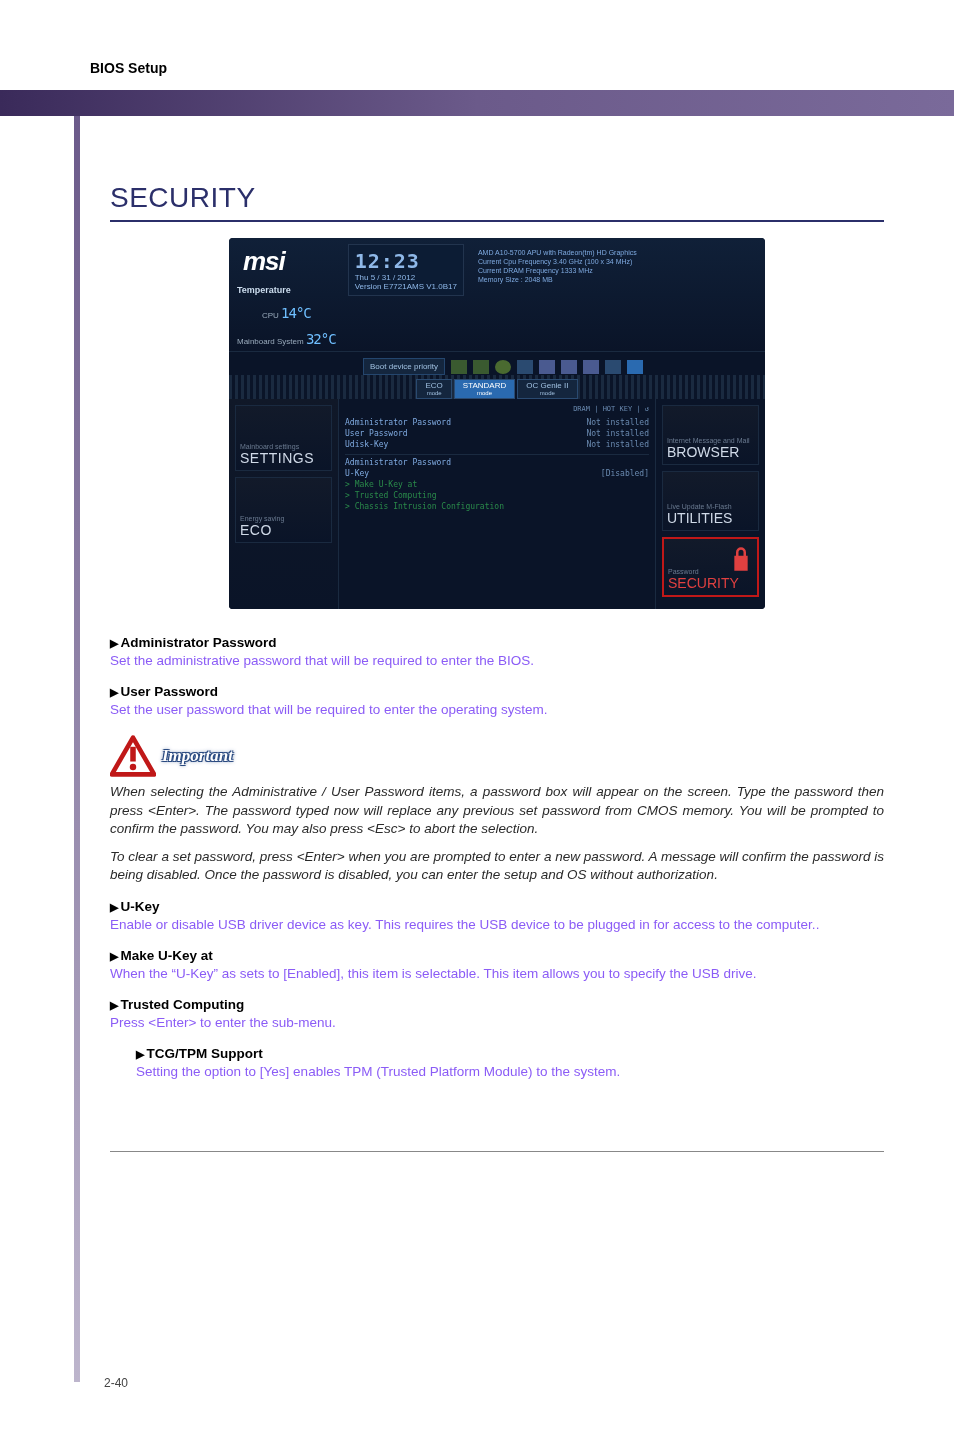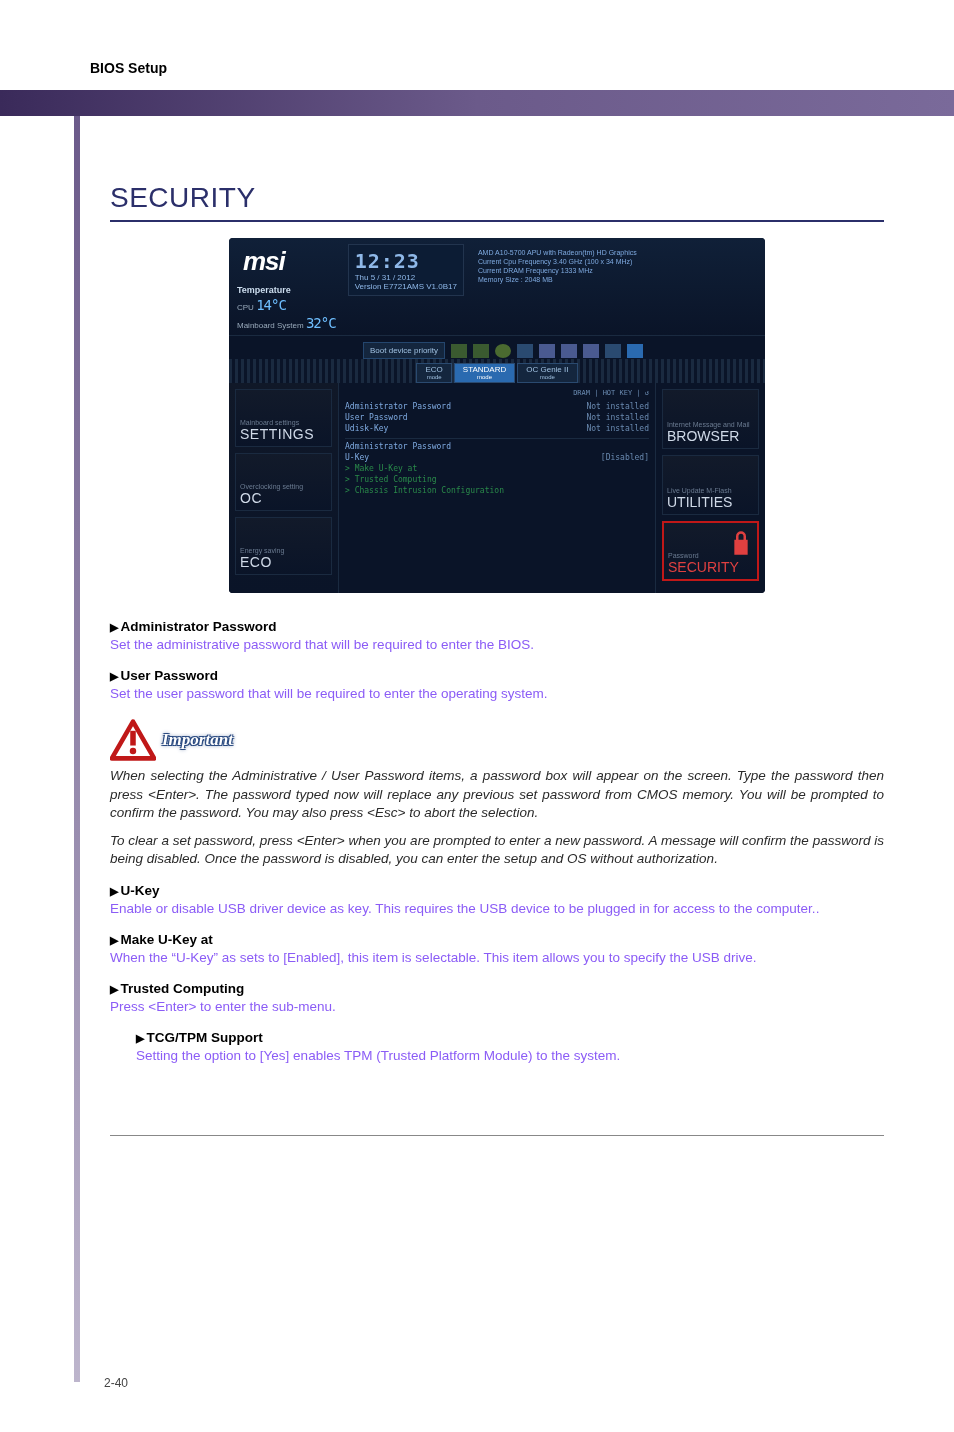--- a/index.html
+++ b/index.html
@@ -78,21 +78,21 @@
     color: #fff;
     letter-spacing: -1px;
     padding: 2px 6px;
   }
   .temp-block {
     margin-top: 6px;
     font-size: 8px;
     color: #9ab;
   }
   .temp-title { color: #cde; font-weight: bold; font-size: 9px; }
-  .temp-row { margin-top: 2px; }
+  .temp-row { margin-top: 10px; text-align: center; }
   .temp-val { font-family: monospace; font-size: 14px; color: #6fbfff; letter-spacing: -1px; }
   .clock-box {
     background: #0c1c34;
     border: 1px solid #22344e;
     padding: 4px 6px;
     color: #8fb8e8;
     font-size: 8px;
     margin-left: 4px;
   }
   .clock-time {
@@ -166,21 +166,21 @@
   .mode-tab.active { background: #2a6ab0; color: #fff; }
   .mode-tab small { display:block; font-size:6px; }
   .shot-body { display:flex; background:#0a1428; }
   .shot-left {
     width: 110px;
     padding: 6px 6px;
     background: linear-gradient(#101828,#0a1428);
     border-right: 1px solid #1a2a40;
   }
   .side-card {
-    height: 58px;
+    height: 66px;
     border: 1px solid #1a2a40;
     margin-bottom: 6px;
     padding: 4px;
     font-size: 7px;
     color: #6a7a90;
     display: flex;
     flex-direction: column;
     justify-content: flex-end;
     background: linear-gradient(#121a2a,#0a1428);
   }
@@ -348,24 +348,20 @@
         <div class="mode-tab active"><span>STANDARD</span><small>mode</small></div>
         <div class="mode-tab"><span>OC Genie II</span><small>mode</small></div>
       </div>
       <div class="shot-body">
         <div class="shot-left">
           <div class="side-card">
             <span>Mainboard settings</span>
             <span class="big">SETTINGS</span>
           </div>
           <div class="side-card">
-            <span>Overclocking setting</span>
-            <span class="big">OC</span>
-          </div>
-          <div class="side-card">
             <span>Energy saving</span>
             <span class="big">ECO</span>
           </div>
         </div>
         <div class="shot-mid">
           <div class="help-bar">DRAM | HOT KEY | ↺</div>
           <div class="menu-line">
               <span class="k">Administrator Password</span>
               <span class="v">Not installed</span>
             </div>

